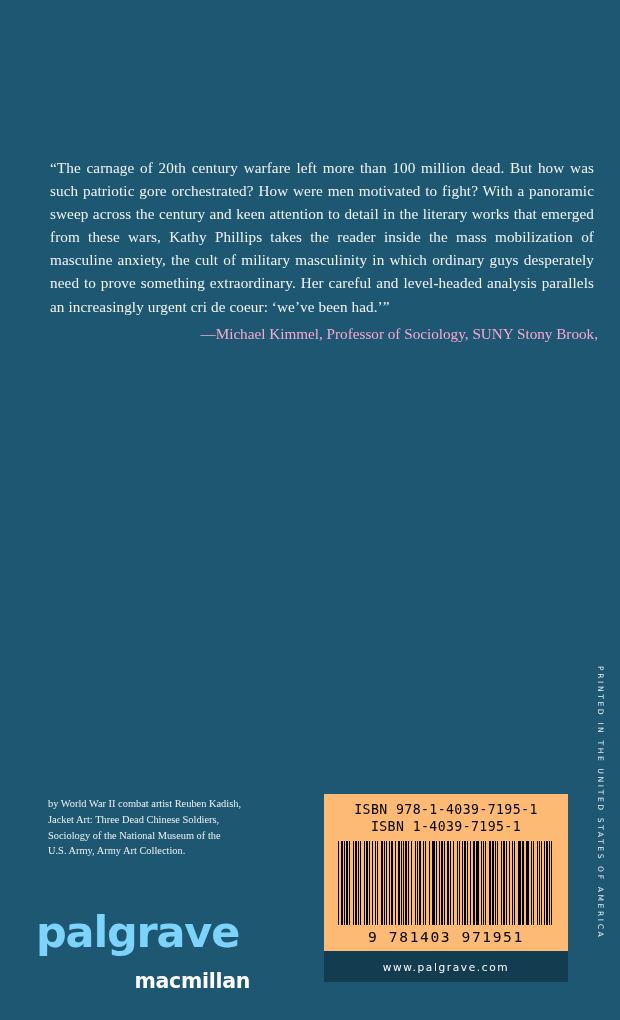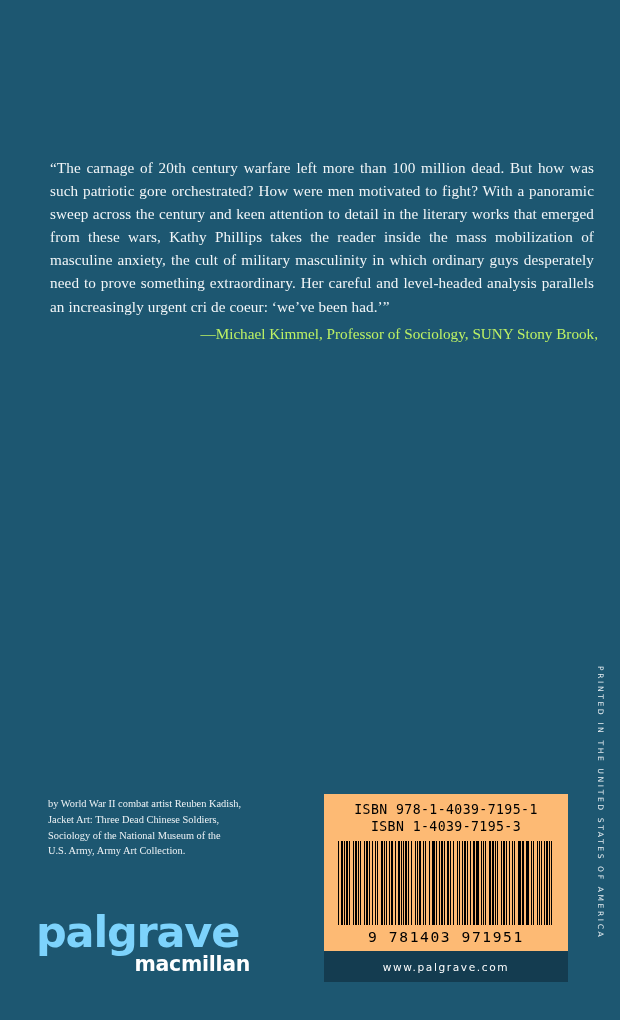--- a/index.html
+++ b/index.html
@@ -36,21 +36,21 @@
     text-align: justify;
     color: #f2f6f8;
     margin: 4px;
     letter-spacing: 0.1px;
   }
   .blurb-attrib {
     font-family: "Liberation Serif", serif;
     font-size: 15.2px;
     line-height: 1.52;
     text-align: right;
-    color: #bef264;
+    color: #f9a8d4;
     margin: 0;
   }
   .blurb-attrib .line2 { display: block; }
   .it { font-style: italic; }
 
   
   .jacket-credit {
     position: absolute;
     left: 48px;
     top: 796px;
@@ -78,21 +78,21 @@
     color: #7dd3fc;
   }
   .logo-sub {
     font-family: "DejaVu Sans", sans-serif;
     font-size: 20.5px;
     font-weight: bold;
     letter-spacing: -0.3px;
     line-height: 1;
     color: #ffffff;
     text-align: right;
-    margin-top: 1px;
+    margin-top: 18px;
     padding-right: 1px;
   }
 
   
   .barcode-block {
     position: absolute;
     left: 324px;
     top: 794px;
     width: 244px;
   }
@@ -185,21 +185,21 @@
   </div>
 
   <div class="logo">
     <div class="logo-main">palgrave</div>
     <div class="logo-sub">macmillan</div>
   </div>
 
   <div class="barcode-block">
     <div class="barcode-white">
       <div class="isbn-line">ISBN 978-1-4039-7195-1</div>
-      <div class="isbn-line">ISBN 1-4039-7195-3</div>
+      <div class="isbn-line">ISBN 1-4039-7195-1</div>
       <div class="bars" id="bars">
           <span style="width:1px;margin-right:2px"></span>
           <span style="width:3px;margin-right:1px"></span>
           <span style="width:1px;margin-right:2px"></span>
           <span style="width:2px;margin-right:1px"></span>
           <span style="width:2px;margin-right:3px"></span>
           <span style="width:1px;margin-right:1px"></span>
           <span style="width:3px;margin-right:1px"></span>
           <span style="width:1px;margin-right:2px"></span>
           <span style="width:1px;margin-right:3px"></span>

